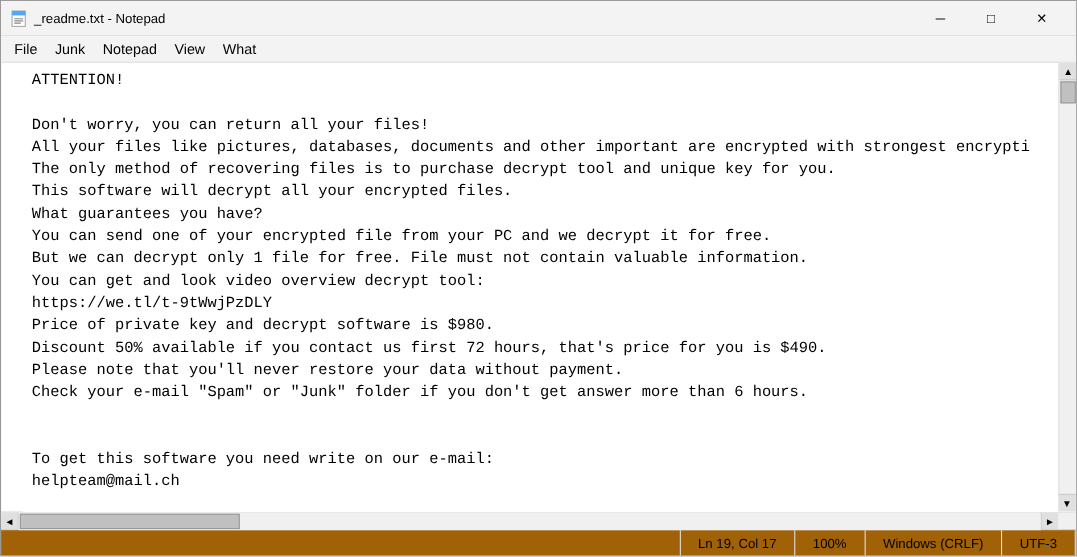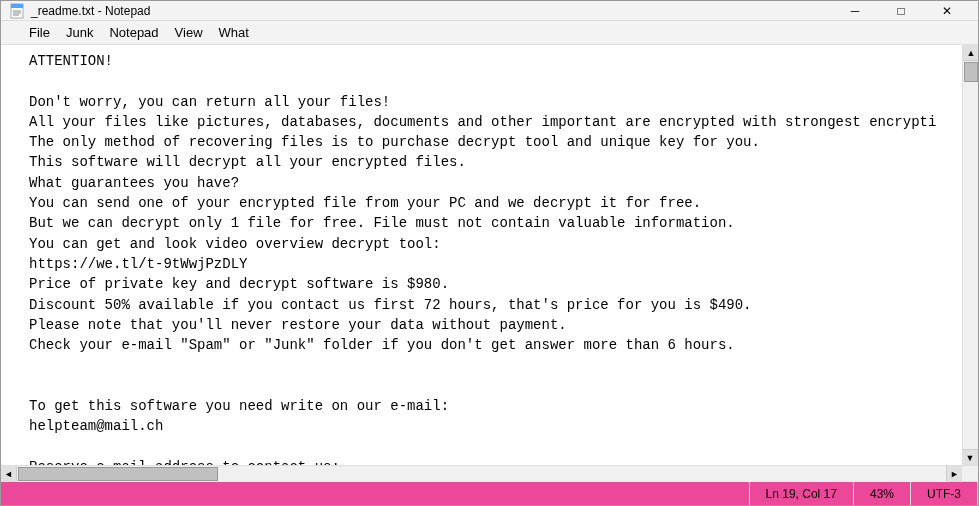--- a/index.html
+++ b/index.html
@@ -24,21 +24,21 @@
       height: 506px;
       background: #fff;
       border: 1px solid #999;
       display: flex;
       flex-direction: column;
       box-shadow: 2px 2px 8px rgba(0,0,0,0.3);
     }
 
     .title-bar {
       background: #f3f3f3;
-      height: 20px;
+      height: 32px;
       display: flex;
       align-items: center;
       padding: 0 8px;
       border-bottom: 1px solid #ddd;
       user-select: none;
     }
 
     .title-bar-icon {
       width: 16px;
       height: 16px;
@@ -74,21 +74,21 @@
       cursor: pointer;
       color: #000;
       border: none;
       background: transparent;
     }
 
     .menu-bar {
       height: 24px;
       display: flex;
       align-items: center;
-      padding: 0 20px;
+      padding: 0 4px;
       background: #f3f3f3;
       border-bottom: 1px solid #e0e0e0;
       font-size: 13px;
     }
 
     .menu-item {
       padding: 2px 8px;
       cursor: pointer;
       color: #000;
     }
@@ -205,21 +205,21 @@
       height: 14px;
       width: 200px;
       background: #c0c0c0;
       margin-top: 1px;
       margin-left: 1px;
       border: 1px solid #999;
     }
 
     .status-bar {
       height: 24px;
-      background: #ec4899;
+      background: #a16207;
       border-top: 1px solid #ddd;
       display: flex;
       align-items: flex-start;
       font-size: 12px;
       color: #000;
     }
 
     .status-segment {
       padding: 0 16px;
       border-right: 1px solid #ddd;
@@ -297,17 +297,18 @@
   <div class="horizontal-scroll-bar">
     <div class="h-scroll-arrow-left">◄</div>
     <div class="h-scroll-track">
       <div class="h-scroll-thumb"></div>
     </div>
     <div class="h-scroll-arrow-right">►</div>
   </div>
 
   <div class="status-bar">
     <div class="status-segment">Ln 19, Col 17</div>
-    <div class="status-segment">43%</div>
+    <div class="status-segment">100%</div>
+    <div class="status-segment">Windows (CRLF)</div>
     <div class="status-segment">UTF-3</div>
   </div>
 
 </div>
 
 </body></html>

